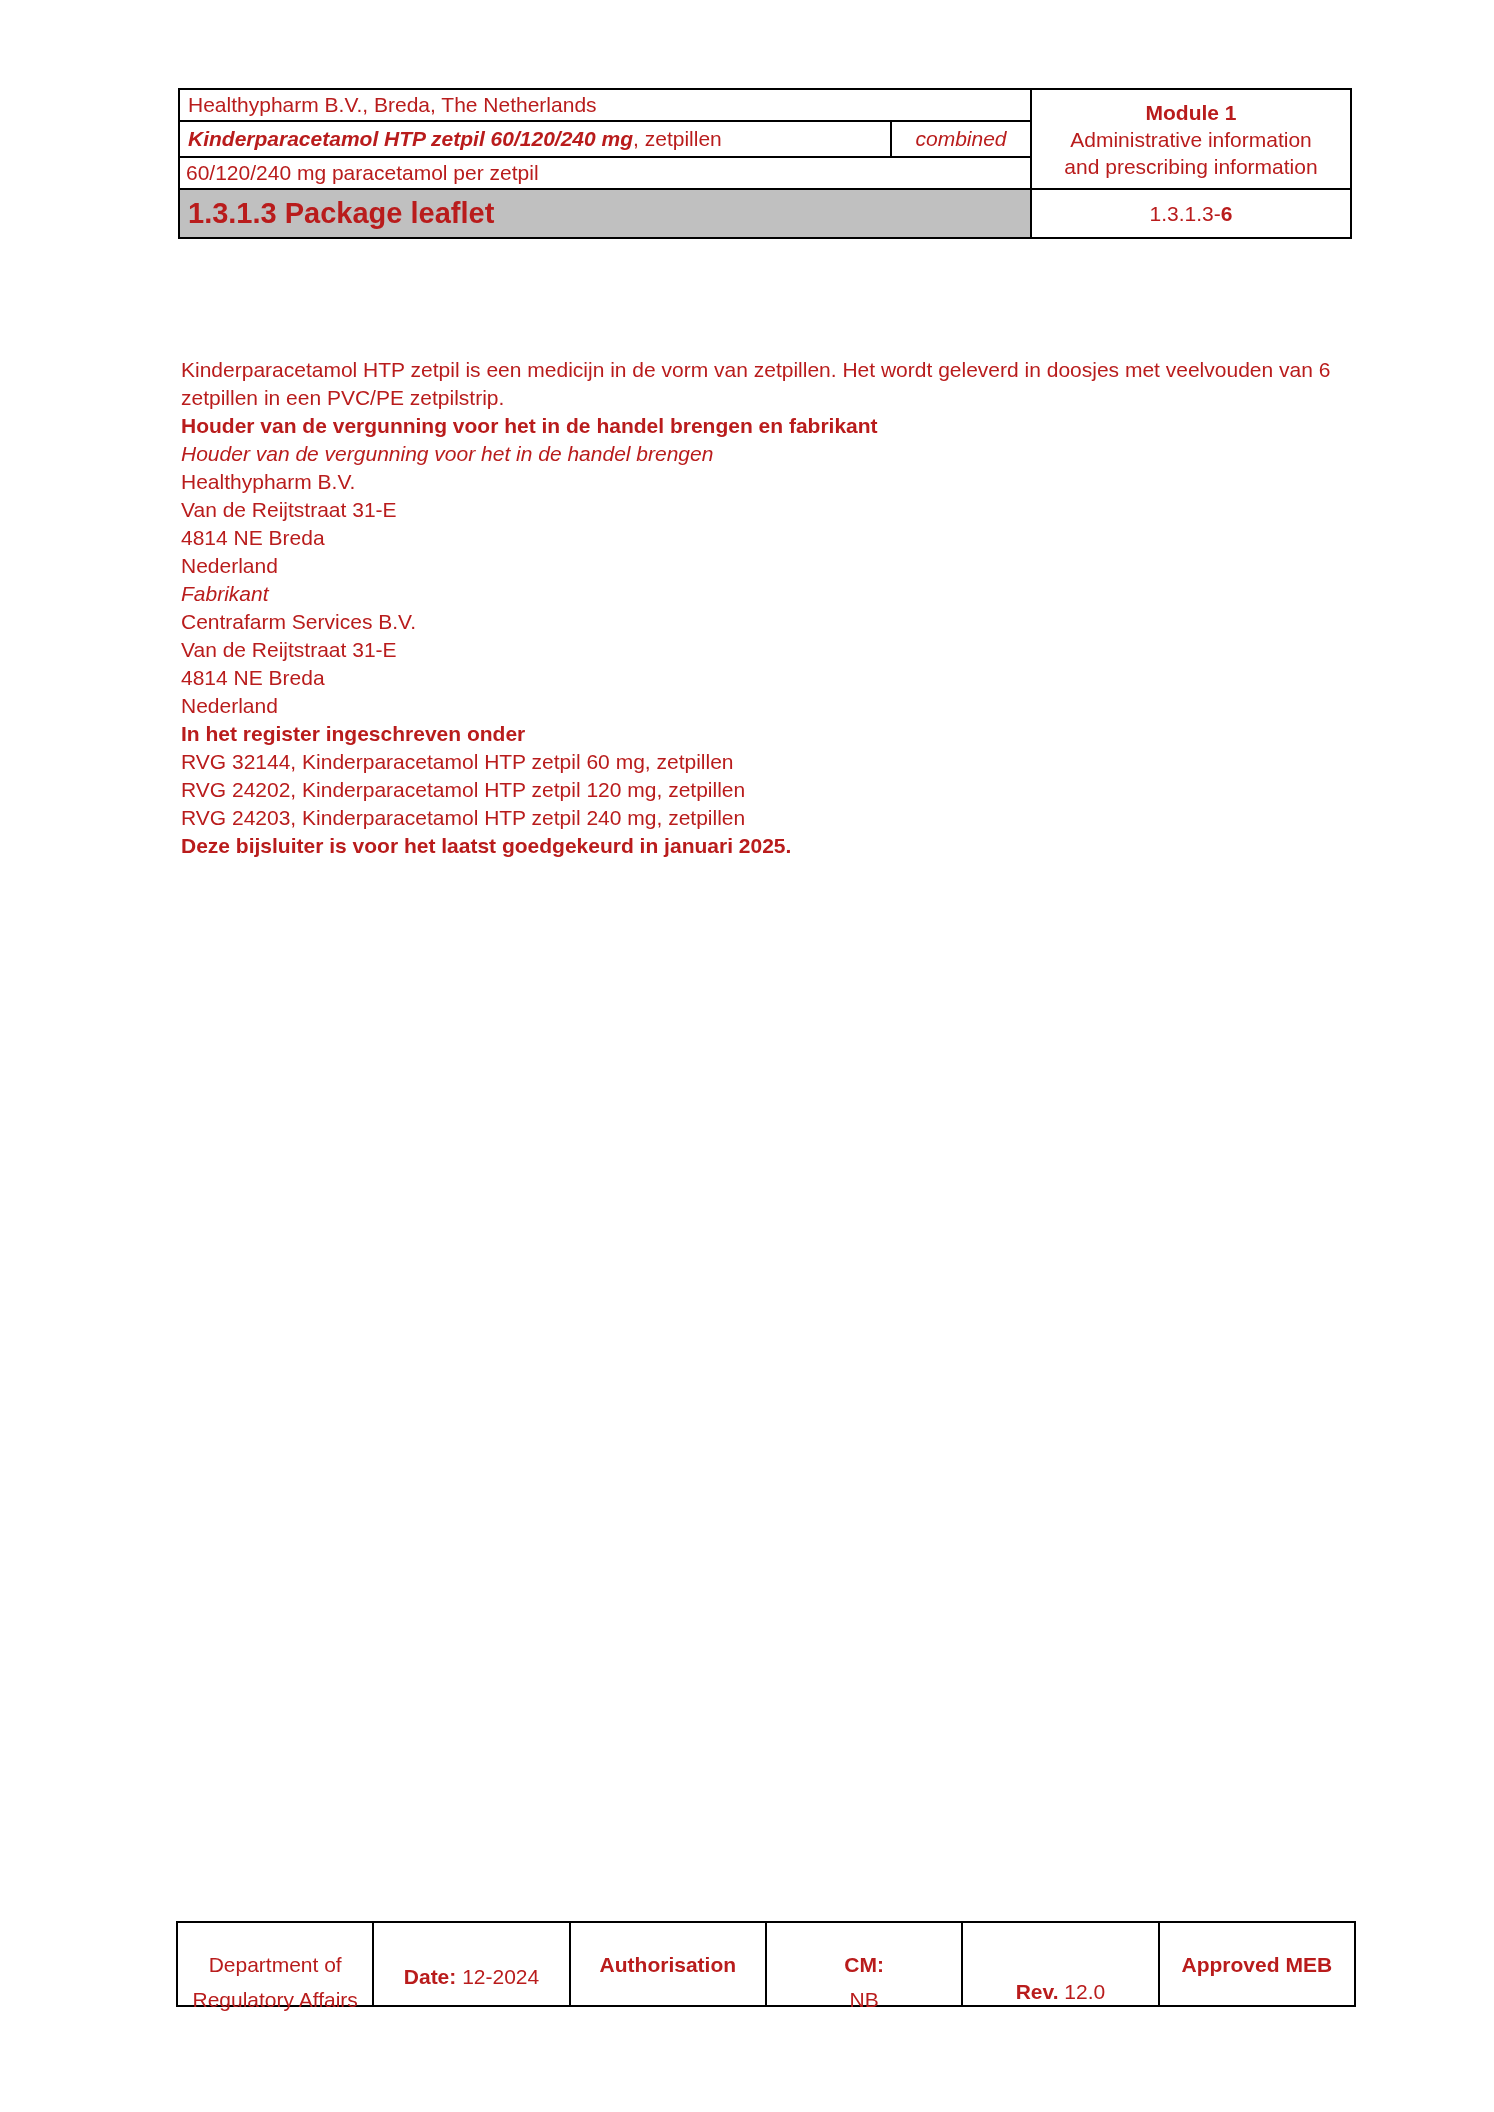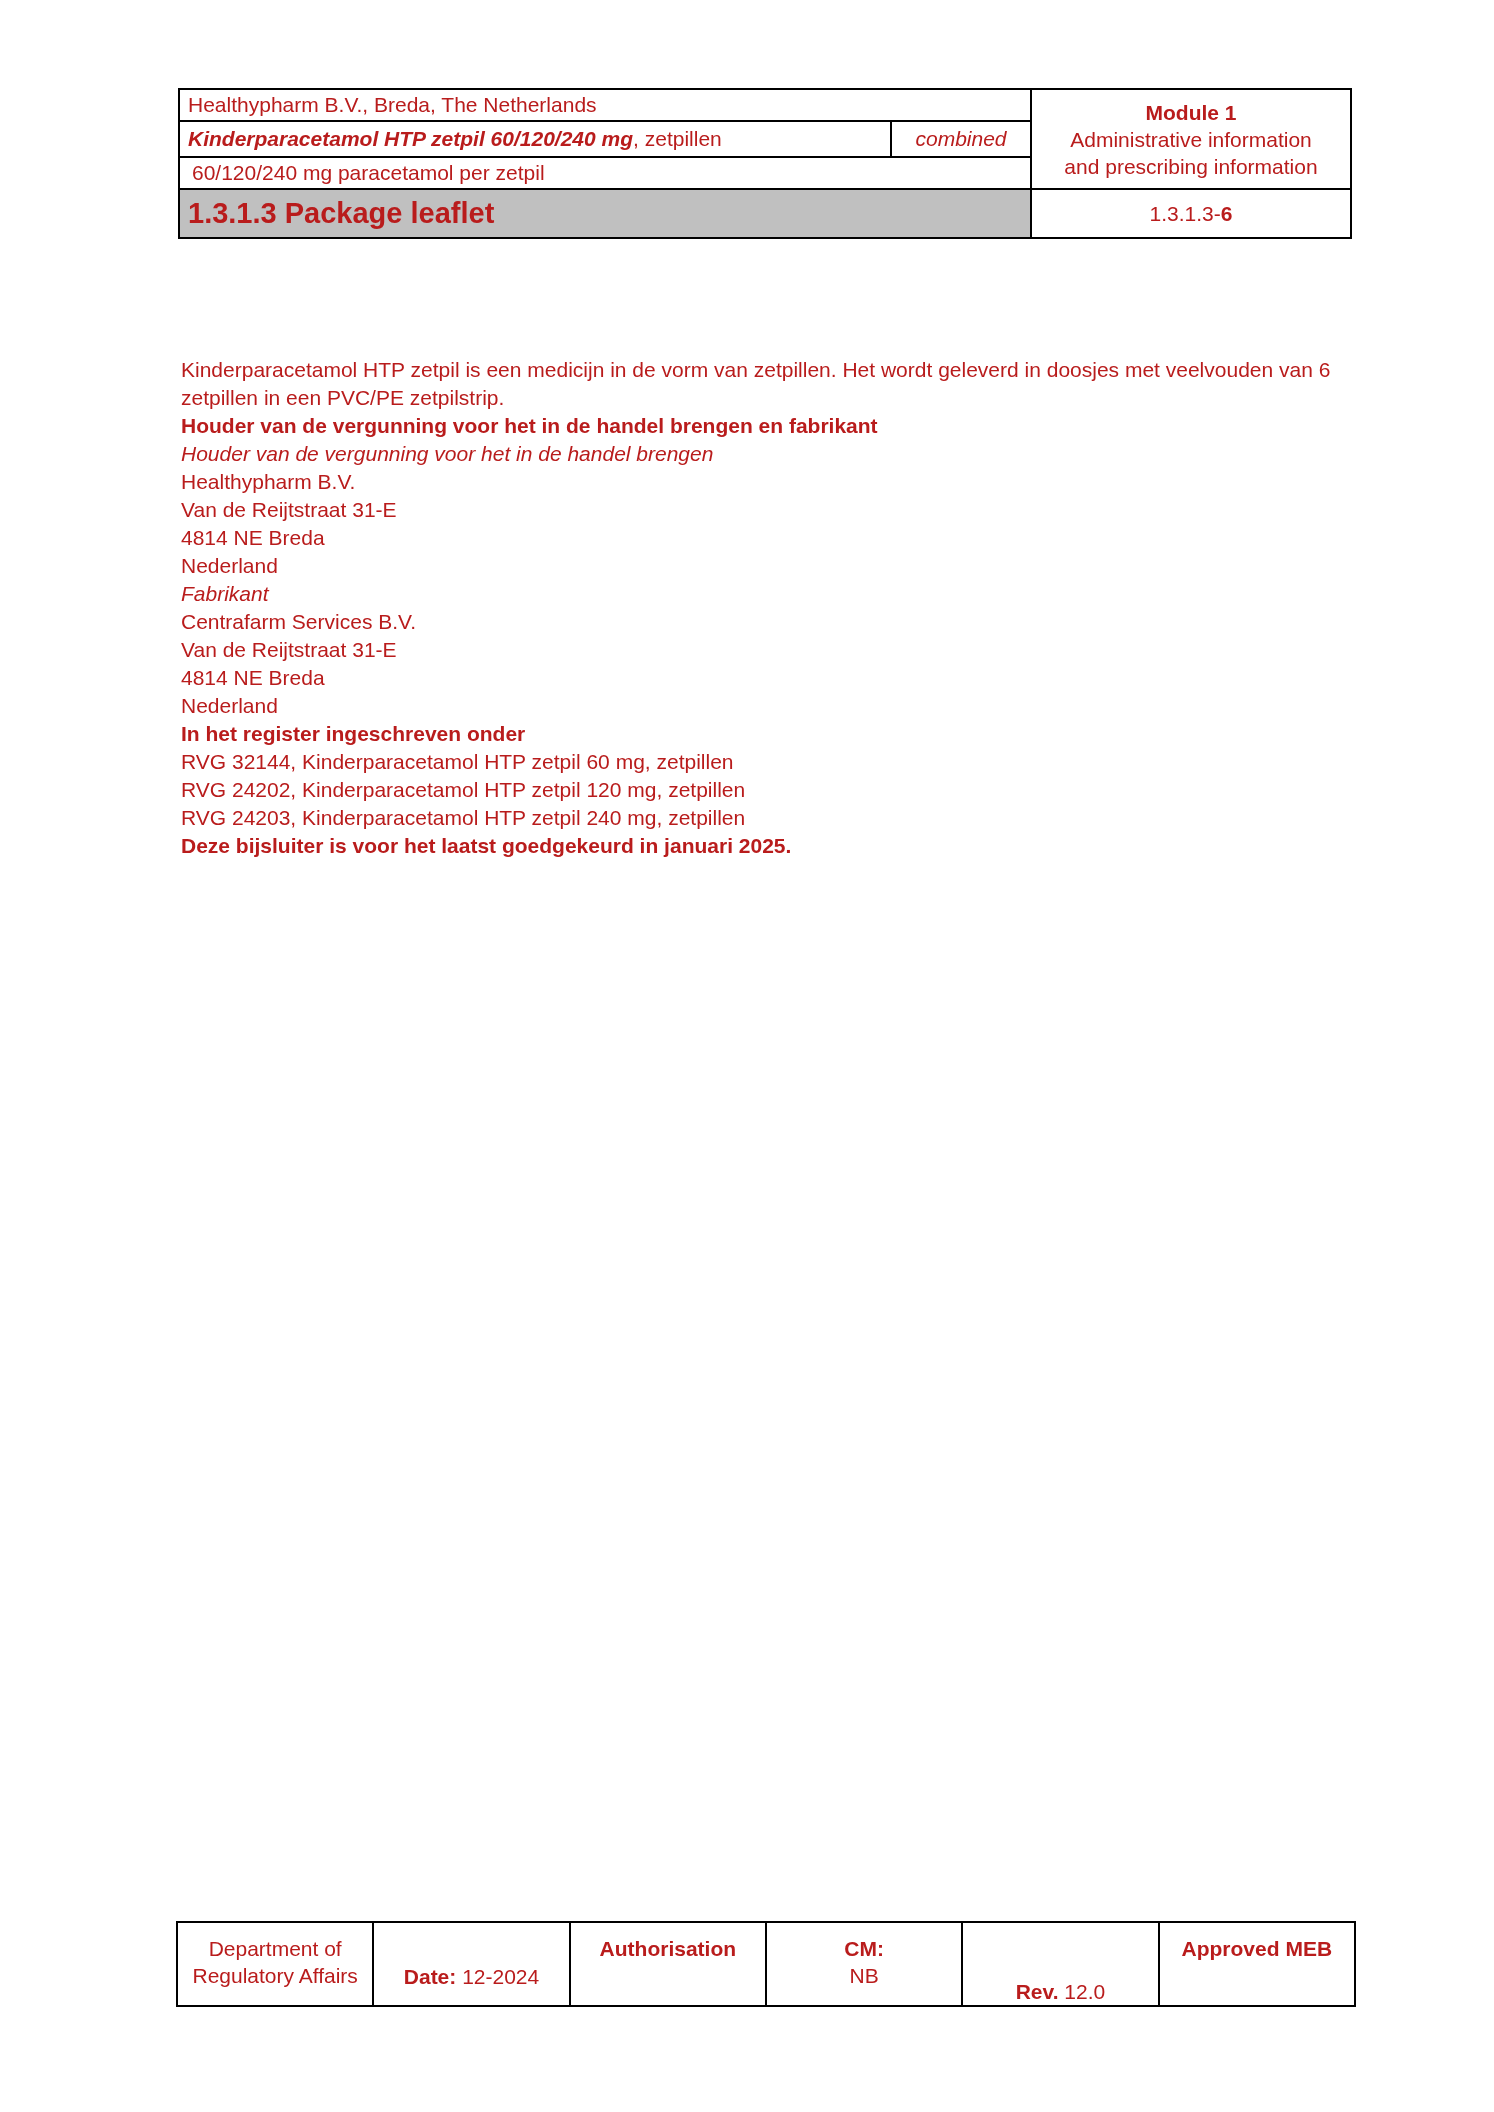--- a/index.html
+++ b/index.html
@@ -57,21 +57,21 @@
     display: flex;
     align-items: center;
     justify-content: center;
     font-style: italic;
   }
   .ht-row3 {
     height: 32px;
     border-bottom: 2px solid #000;
     display: flex;
     align-items: center;
-    padding-left: 12px;
+    padding-left: 6px;
   }
   .ht-row4 {
     height: 47px;
     background: #c0c0c0;
     display: flex;
     align-items: center;
     padding-left: 8px;
     font-size: 29px;
     font-weight: bold;
   }
@@ -127,21 +127,21 @@
     line-height: 27px;
   }
   .ft-cell {
     flex: 1;
     display: flex;
     flex-direction: column;
     align-items: center;
     text-align: center;
   }
   .ft-cell + .ft-cell { border-left: 2px solid #000; }
-  .ft-top { padding-top: 12px; }
+  .ft-top { padding-top: 28px; gap: 8px; }
   .ft-mid { justify-content: flex-end; }
   .ft-low { padding-top: 40px; }
 </style>
 </head>
 <body>
 
 <div class="page">
 
   <div class="header-table">
     <div class="ht-left">

